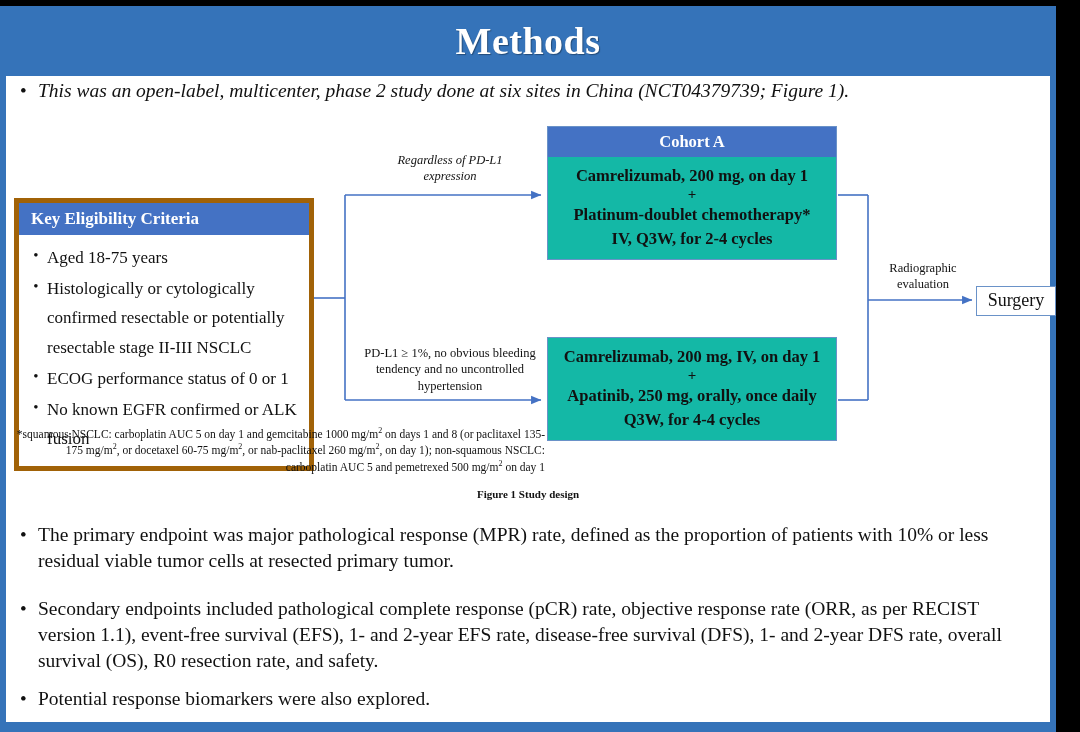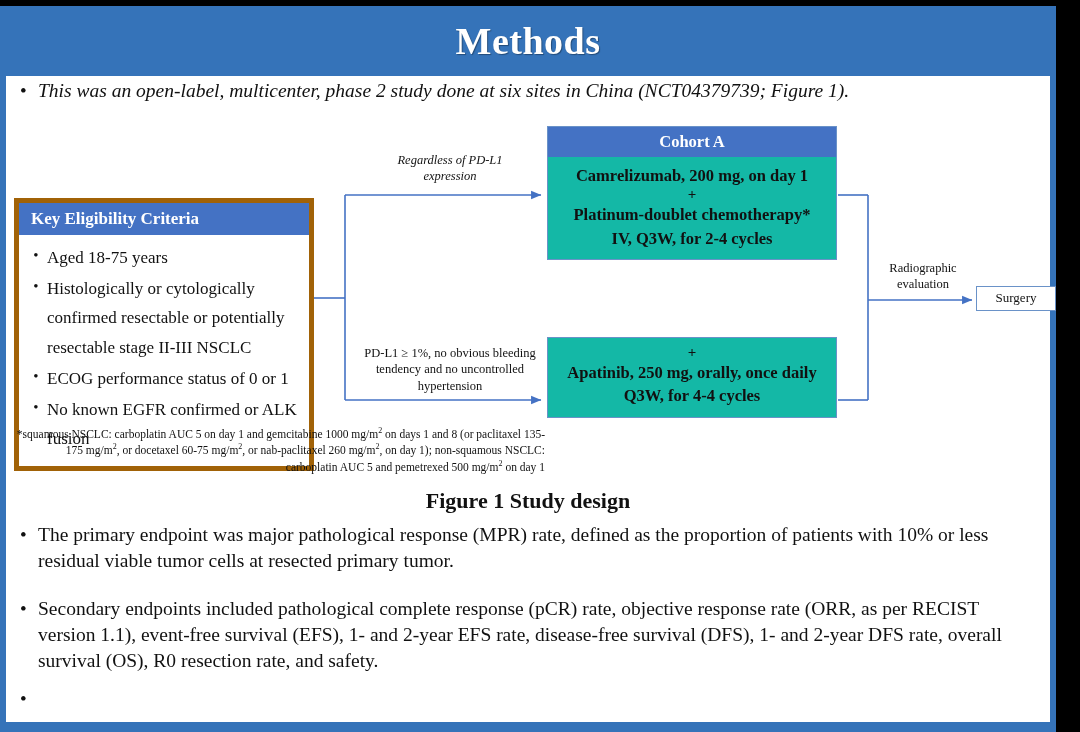--- a/index.html
+++ b/index.html
@@ -187,21 +187,21 @@
 
   
   .surgery-box {
     position: absolute;
     left: 976px; top: 286px;
     width: 80px;
     border: 1px solid #6A92C8;
     box-sizing: border-box;
     background: #FFFFFF;
     text-align: center;
-    font-size: 13px;
+    font-size: 18px;
     color: #111;
     padding: 3px 0 4px 0;
   }
 
   
   .conn-label {
     position: absolute;
     font-size: 12.5px;
     line-height: 1.3;
     color: #111;
@@ -216,21 +216,21 @@
     left: 0; top: 0;
     width: 1080px; height: 732px;
   }
 
   
   .fig-caption {
     position: absolute;
     left: 0; top: 488px;
     width: 1056px;
     text-align: center;
-    font-size: 22px;
+    font-size: 11px;
     font-weight: bold;
     color: #111;
   }
 </style>
 </head>
 <body>
 
 <div class="slide">
 
   <div class="canvas"></div>
@@ -306,20 +306,21 @@
       <div class="cohort-body">
         <span>Camrelizumab, 200 mg, on day 1</span>
         <span class="plus">+</span>
         <span>Platinum-doublet chemotherapy*</span><br>
         <span>IV, Q3W, for 2-4 cycles</span>
       </div>
     </div>
 
     <div class="cohort-box" id="cohort-b">
       <div class="cohort-body">
+        <span>Camrelizumab, 200 mg, IV, on day 1</span>
         <span class="plus">+</span>
         <span>Apatinib, 250 mg, orally, once daily</span><br>
         <span>Q3W, for 4-4 cycles</span>
       </div>
     </div>
 
     <div class="surgery-box">Surgery</div>
 
   </div>
 
@@ -330,15 +331,16 @@
     <span class="bullet-text">The primary endpoint was major pathological response (MPR) rate, defined as the proportion of patients with 10% or less residual viable tumor cells at resected primary tumor.</span>
   </div>
 
   <div class="bullet-row" id="endpoint-secondary">
     <span class="bullet-dot">•</span>
     <span class="bullet-text">Secondary endpoints included pathological complete response (pCR) rate, objective response rate (ORR, as per RECIST version 1.1), event-free survival (EFS), 1- and 2-year EFS rate, disease-free survival (DFS), 1- and 2-year DFS rate, overall survival (OS), R0 resection rate, and safety.</span>
   </div>
 
   <div class="bullet-row" id="endpoint-biomarker">
     <span class="bullet-dot">•</span>
+    <span class="bullet-text">Potential response biomarkers were also explored.</span>
   </div>
 
 </div>
 
 </body></html>

